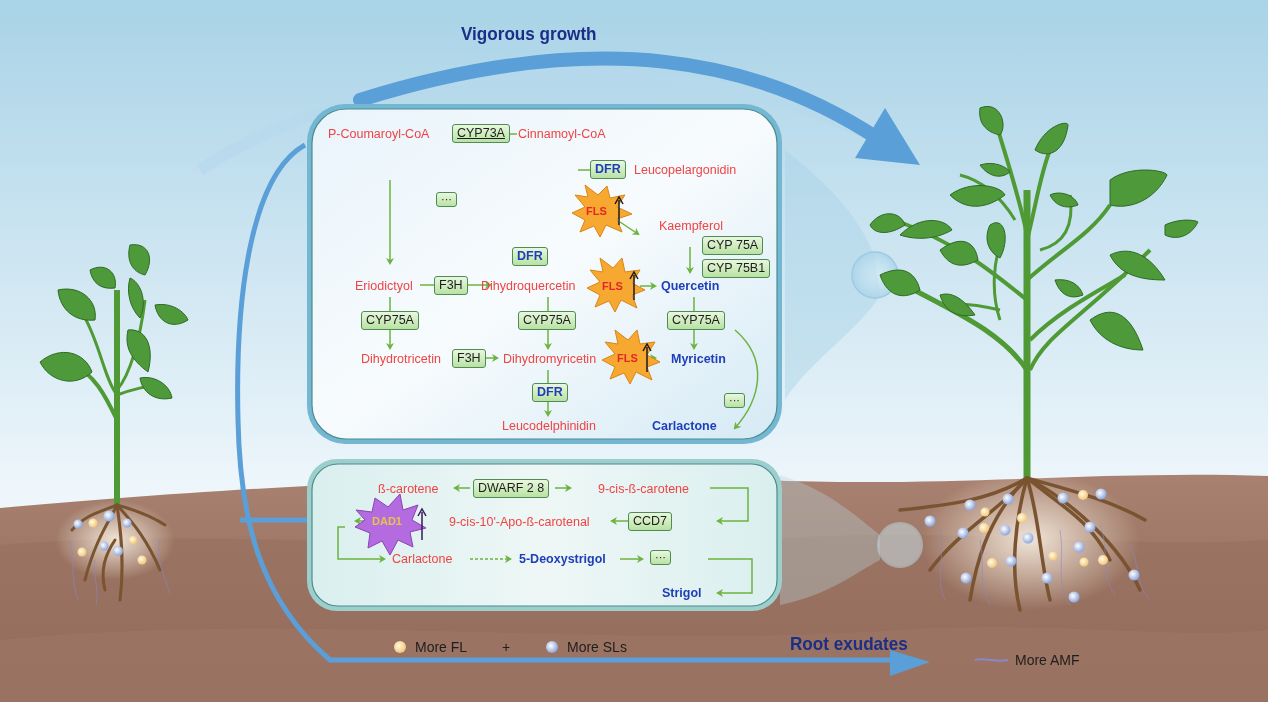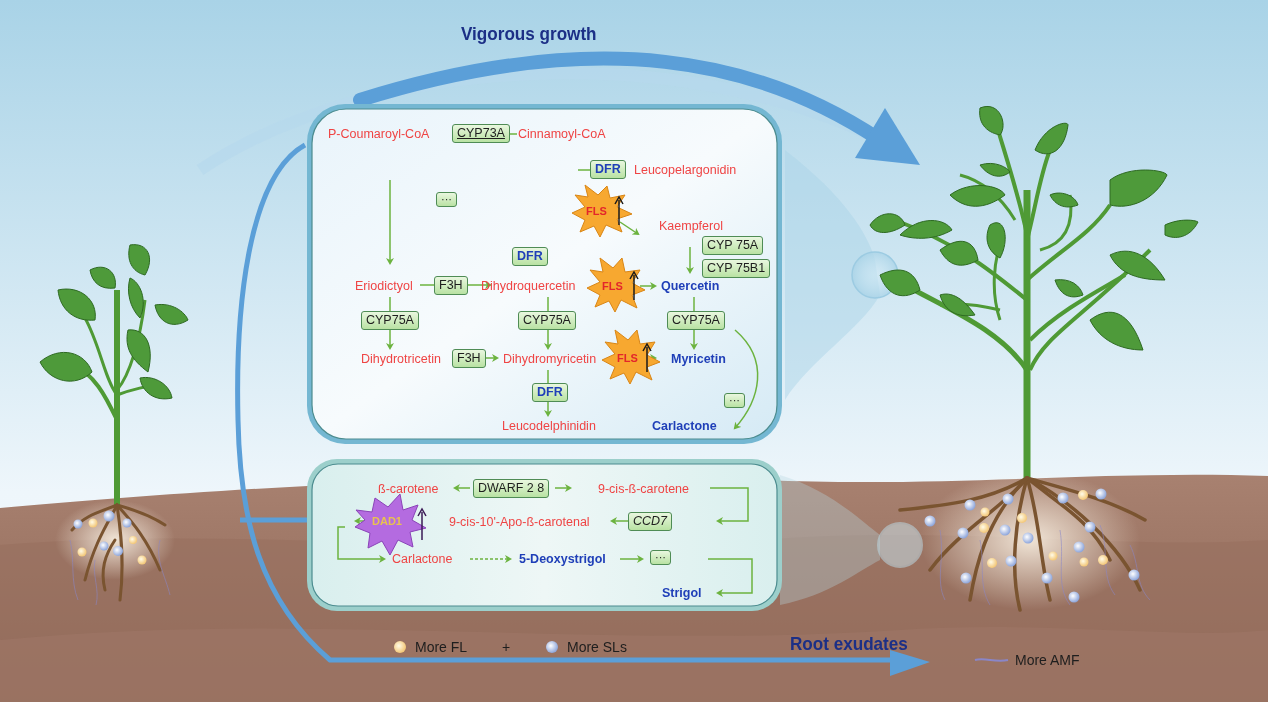--- a/index.html
+++ b/index.html
@@ -302,21 +302,21 @@
 <div class="enz dots" style="left:724px; top:393px;">···</div>
 <div class="lbl" style="left:502px; top:420px;">Leucodelphinidin</div>
 <div class="lbl blue" style="left:652px; top:420px;">Carlactone</div>
 
 <div class="lbl" style="left:378px; top:483px;">ß-carotene</div>
 <div class="enz" style="left:473px; top:479px;">DWARF 2 8</div>
 <div class="lbl" style="left:598px; top:483px;">9-cis-ß-carotene</div>
 
 <div class="burst-text" style="left:372px; top:515px; color:#e9c24e;">DAD1</div>
 <div class="lbl" style="left:449px; top:516px;">9-cis-10'-Apo-ß-carotenal</div>
-<div class="enz" style="left:628px; top:512px;font-style:italic;">CCD7</div>
+<div class="enz" style="left:628px; top:512px;">CCD7</div>
 
 <div class="lbl" style="left:392px; top:553px;">Carlactone</div>
 <div class="lbl blue" style="left:519px; top:553px;">5-Deoxystrigol</div>
 <div class="enz dots" style="left:650px; top:550px;">···</div>
 <div class="lbl blue" style="left:662px; top:587px;">Strigol</div>
 
 <div class="legend" style="left:415px; top:639px;">More FL</div>
 <div class="legend" style="left:502px; top:639px;">+</div>
 <div class="legend" style="left:567px; top:639px;">More SLs</div>
 <div class="legend" style="left:1015px; top:652px;">More AMF</div>

